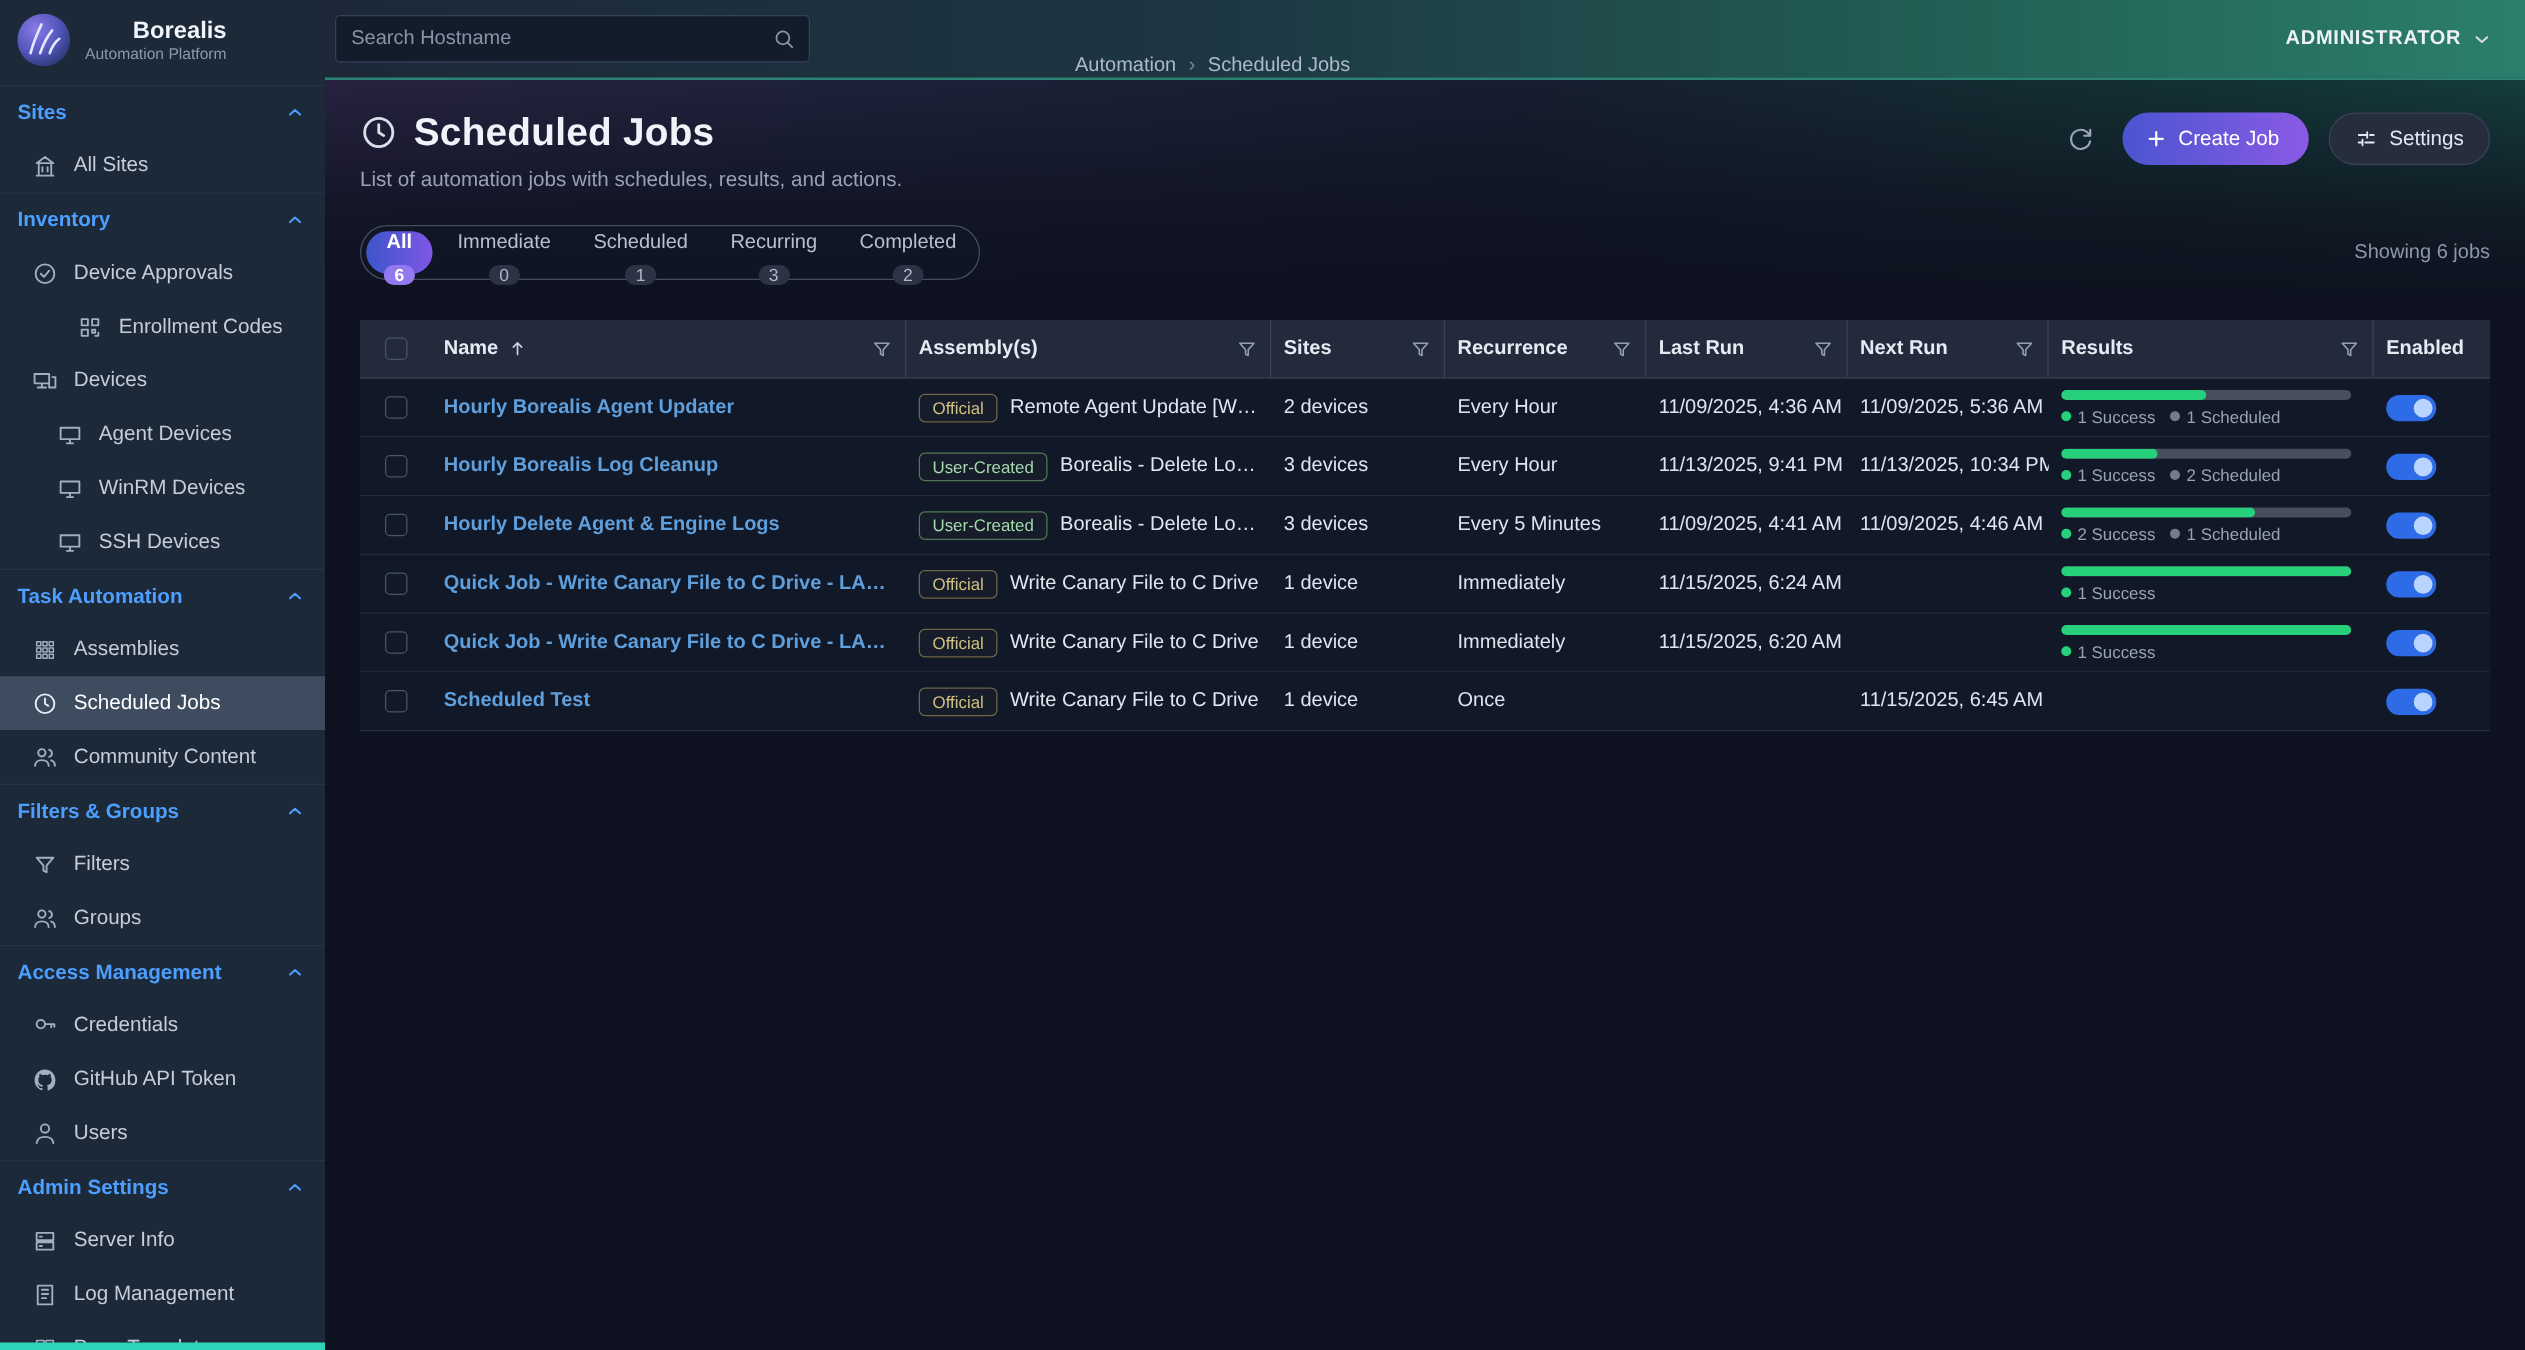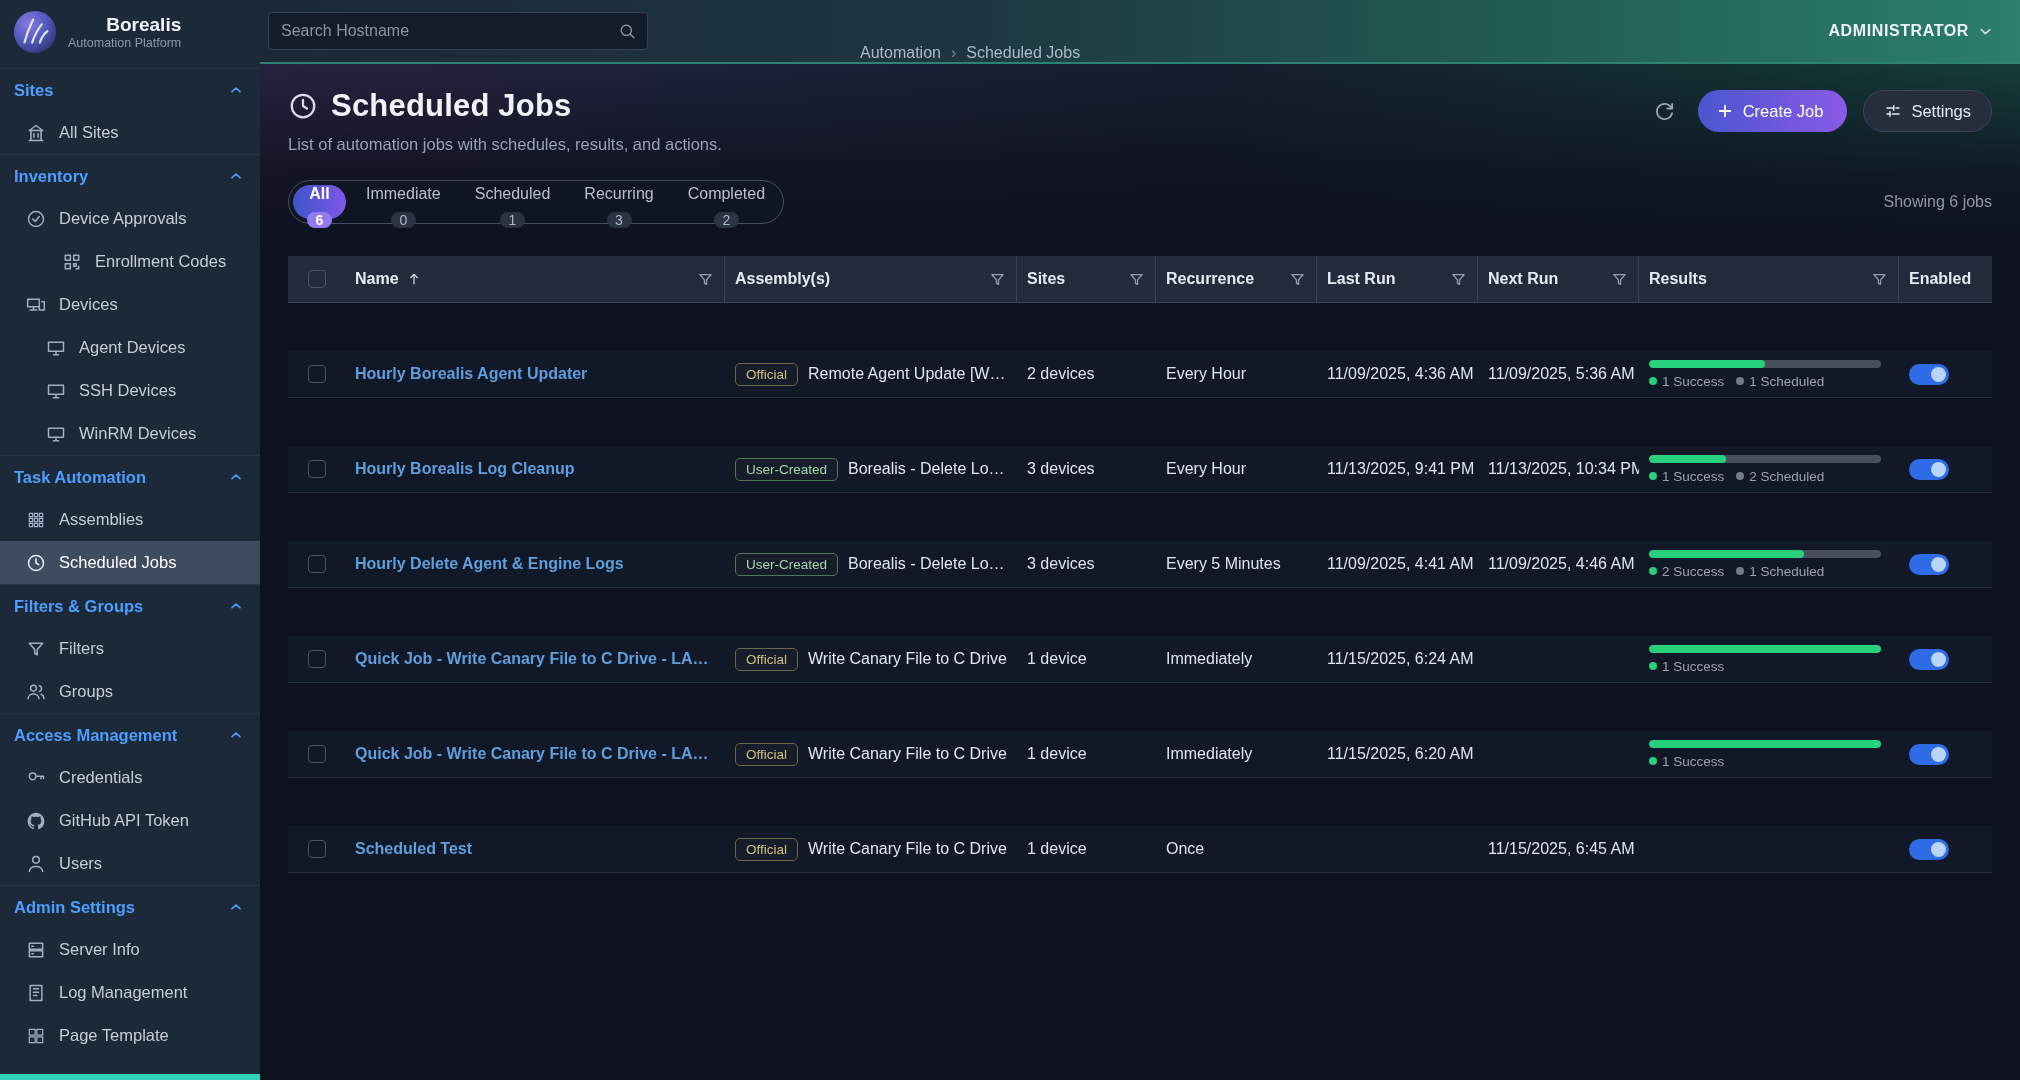--- a/index.html
+++ b/index.html
@@ -94,21 +94,21 @@
 
   
   .table { margin-top: 16px; width: 1704px; }
   .grid-cols { display: grid; grid-template-columns: 57px 380px 292px 139px 161px 161px 161px 260px 93px; }
   .thead { background: #222a3c; height: 47px; align-items: center; border-bottom: 1px solid #3a4356; margin-top: 16px; }
   .th { display: flex; align-items: center; height: 100%; padding: 0 10px 0 10px; color: #e6ebf3; font-size: 16px; font-weight: bold; border-right: 1px solid #3a4356; }
   .th:last-of-type { border-right: none; }
   .th-check { display: flex; align-items: center; justify-content: center; height: 100%; }
   .funnel { width: 17px; height: 17px; color: #93a0b4; display: inline-flex; margin-left: auto; cursor: pointer; }
   .sort-ic { width: 16px; height: 16px; color: #cbd3df; display: inline-flex; margin-left: 7px; }
-  .trow { height: 47px; align-items: center; border-bottom: 1px solid #242c3e; background: #111828; margin-top: 48px; }
+  .trow { height: 47px; align-items: center; border-bottom: 1px solid #242c3e; background: #111828; }
   .cell { display: flex; align-items: center; height: 100%; padding: 0 10px; overflow: hidden; white-space: nowrap; font-size: 16px; color: #dfe4ed; }
   .cell-check { display: flex; align-items: center; justify-content: center; height: 100%; }
   .checkbox { width: 18px; height: 18px; border: 1.5px solid #4a5468; border-radius: 4px; background: transparent; cursor: pointer; display: inline-block; }
   .job-link { color: #5f9fdc; font-weight: bold; font-size: 16px; cursor: pointer; overflow: hidden; text-overflow: ellipsis; }
   .badge { font-size: 13.5px; padding: 3px 10px; border-radius: 5px; background: #161c2a; margin-right: 10px; white-space: nowrap; flex: 0 0 auto; }
   .badge[data-variant="official"] { border: 1px solid #6e6644; color: #cfc080; }
   .badge[data-variant="user-created"] { border: 1px solid #4c7a55; color: #a5d9ab; }
   .assembly-name { color: #e2e7ef; overflow: hidden; text-overflow: ellipsis; }
   .results-wrap { display: flex; flex-direction: column; justify-content: center; gap: 6px; width: 100%; }
   .pbar { width: 232px; height: 8px; border-radius: 4px; background: #474e5c; overflow: hidden; }
@@ -215,30 +215,30 @@
             </span>
               <span class="nav-label">Agent Devices</span>
             </div>
 
             <div class="nav-item" data-indent="1">
               <span class="nav-icon">
               <svg viewBox="0 0 24 24" width="100%" height="100%" fill="none" stroke="currentColor" stroke-width="1.8" stroke-linecap="round" stroke-linejoin="round">
                 <path d="M3 5h18v11H3zM9 20h6M12 16v4"></path>
               </svg>
             </span>
+              <span class="nav-label">WinRM Devices</span>
+            </div>
+
+            <div class="nav-item" data-indent="1">
+              <span class="nav-icon">
+              <svg viewBox="0 0 24 24" width="100%" height="100%" fill="none" stroke="currentColor" stroke-width="1.8" stroke-linecap="round" stroke-linejoin="round">
+                <path d="M3 5h18v11H3zM9 20h6M12 16v4"></path>
+              </svg>
+            </span>
               <span class="nav-label">SSH Devices</span>
-            </div>
-
-            <div class="nav-item" data-indent="1">
-              <span class="nav-icon">
-              <svg viewBox="0 0 24 24" width="100%" height="100%" fill="none" stroke="currentColor" stroke-width="1.8" stroke-linecap="round" stroke-linejoin="round">
-                <path d="M3 5h18v11H3zM9 20h6M12 16v4"></path>
-              </svg>
-            </span>
-              <span class="nav-label">WinRM Devices</span>
             </div>
 
         </div>
 
         <div class="nav-section">
           <div class="nav-section-header">
             <span class="nav-section-label">Task Automation</span>
             <span class="chev">
               <svg viewBox="0 0 24 24" width="100%" height="100%" fill="none" stroke="currentColor" stroke-width="2.4" stroke-linecap="round" stroke-linejoin="round">
                 <path d="M6 14.5l6-5.5 6 5.5"></path>
@@ -257,20 +257,28 @@
 
             <div class="nav-item" data-active="true">
               <span class="nav-icon">
               <svg viewBox="0 0 24 24" width="100%" height="100%" fill="none" stroke="currentColor" stroke-width="1.8" stroke-linecap="round" stroke-linejoin="round">
                 <path d="M12 21a9 9 0 1 1 0-18 9 9 0 0 1 0 18zM12 7v5l3.2 2"></path>
               </svg>
             </span>
               <span class="nav-label">Scheduled Jobs</span>
             </div>
 
+            <div class="nav-item">
+              <span class="nav-icon">
+              <svg viewBox="0 0 24 24" width="100%" height="100%" fill="none" stroke="currentColor" stroke-width="1.8" stroke-linecap="round" stroke-linejoin="round">
+                <path d="M9 11a3.5 3.5 0 1 0 0-7 3.5 3.5 0 0 0 0 7zM2.5 20c0-3.5 3-5.5 6.5-5.5s6.5 2 6.5 5.5M16 4.6a3.5 3.5 0 0 1 0 6.8M18 14.7c2.1.6 3.5 2.3 3.5 5.3"></path>
+              </svg>
+            </span>
+              <span class="nav-label">Community Content</span>
+            </div>
 
         </div>
 
         <div class="nav-section">
           <div class="nav-section-header">
             <span class="nav-section-label">Filters &amp; Groups</span>
             <span class="chev">
               <svg viewBox="0 0 24 24" width="100%" height="100%" fill="none" stroke="currentColor" stroke-width="2.4" stroke-linecap="round" stroke-linejoin="round">
                 <path d="M6 14.5l6-5.5 6 5.5"></path>
               </svg>

